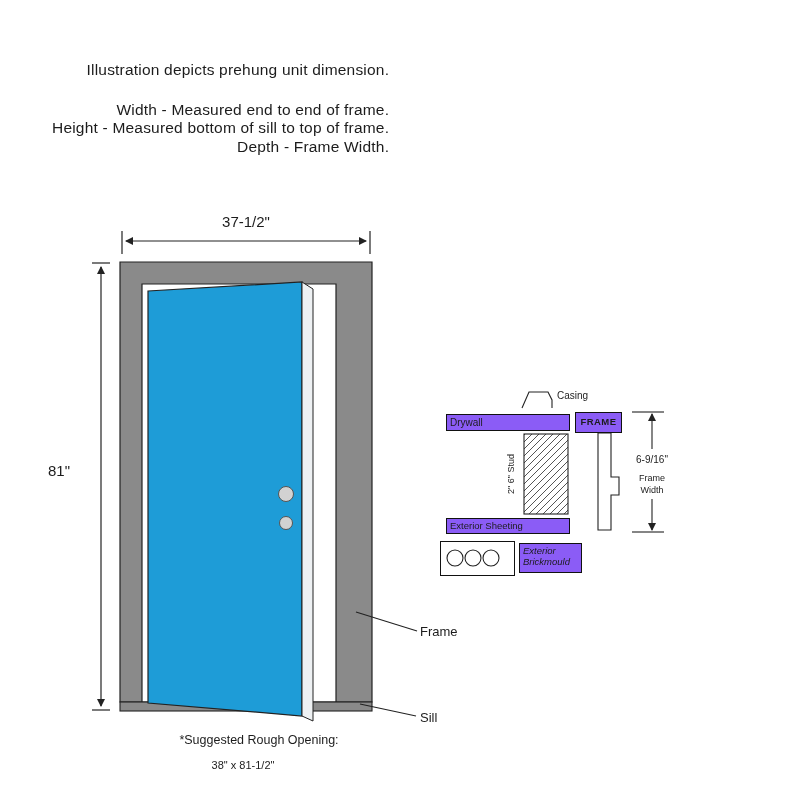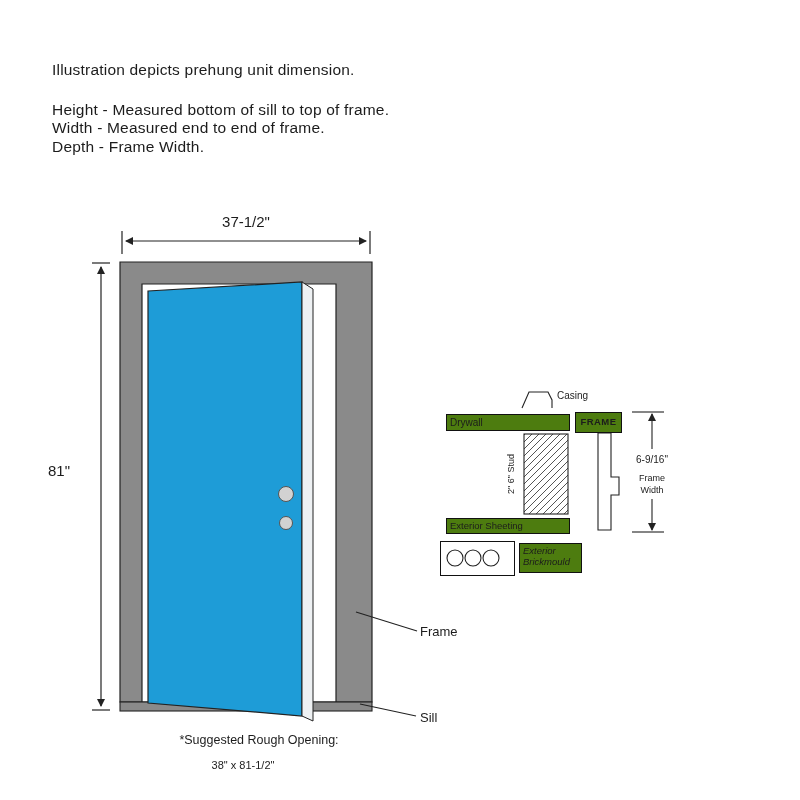--- a/index.html
+++ b/index.html
@@ -2,49 +2,49 @@
 <html><head>
 <meta charset="utf-8">
 <style>
   html,body{margin:0;padding:0;background:#fff;}
   .canvas{
     position:relative;width:800px;height:800px;background:#ffffff;
     font-family:"Liberation Sans", sans-serif;color:#1c1c1c;overflow:hidden;
   }
   .abs{position:absolute;}
   svg{position:absolute;left:0;top:0;}
-  .intro{left:52px;top:61px;font-size:15.5px;font-weight:500;letter-spacing:.2px;}
+  .intro{left:52px;top:61px;font-size:15.5px;font-weight:500;letter-spacing:.2px;text-align:right;}
   .intro p{margin:0;line-height:18.5px;}
   .intro .spacer{height:21px;}
   .dimlabel{font-size:15px;font-weight:500;text-align:center;}
   .calloutlabel{font-size:13px;font-weight:500;}
   .smallcenter{text-align:center;}
   .box{
-    position:absolute;border:1px solid #111;background:#4d7c0f;
+    position:absolute;border:1px solid #111;background:#8b5cf6;
     box-sizing:border-box;font-size:10px;line-height:1.1;padding:2px 3px;
   }
   .box.nobg{background:transparent;}
   .framebox{font-weight:bold;font-size:9.5px;text-align:center;letter-spacing:.4px;
     display:flex;align-items:center;justify-content:center;padding:0;}
   .tinytext{font-size:9.5px;}
   .rot{
     transform:rotate(-90deg);transform-origin:center center;
     font-size:9px;white-space:nowrap;text-align:center;
   }
 </style>
 </head>
 <body>
 
 <div class="canvas">
 
   <div class="abs intro">
     <p>Illustration depicts prehung unit dimension.</p>
     <div class="spacer"></div>
+    <p>Width - Measured end to end of frame.</p>
     <p>Height - Measured bottom of sill to top of frame.</p>
-    <p>Width - Measured end to end of frame.</p>
     <p>Depth - Frame Width.</p>
   </div>
 
   <svg width="800" height="800" viewBox="0 0 800 800">
     <defs>
       <marker id="arrow" viewBox="0 0 8 8" markerWidth="8" markerHeight="8" refX="7" refY="4" orient="auto-start-reverse" markerUnits="userSpaceOnUse">
         <path d="M0,0 L8,4 L0,8 Z" fill="#222"></path>
       </marker>
       <pattern id="hatch" width="7" height="7" patternUnits="userSpaceOnUse">
         <path d="M0,7 L7,0" stroke="#555" stroke-width="1"></path>

